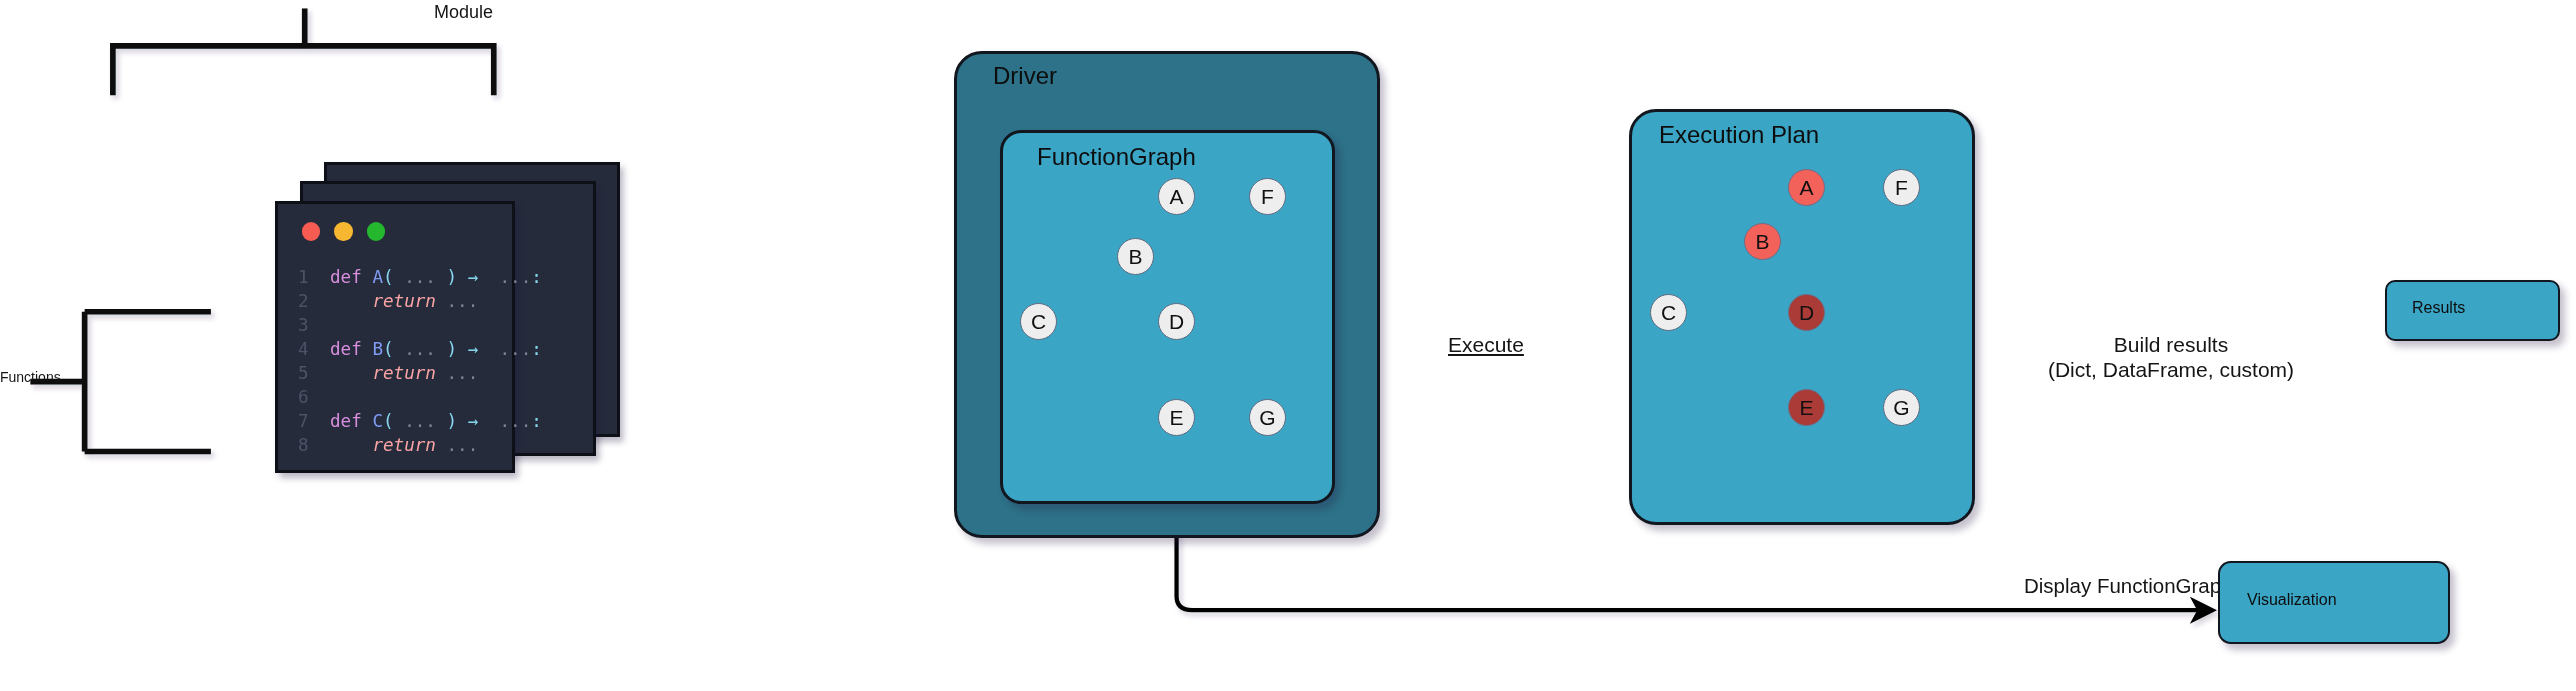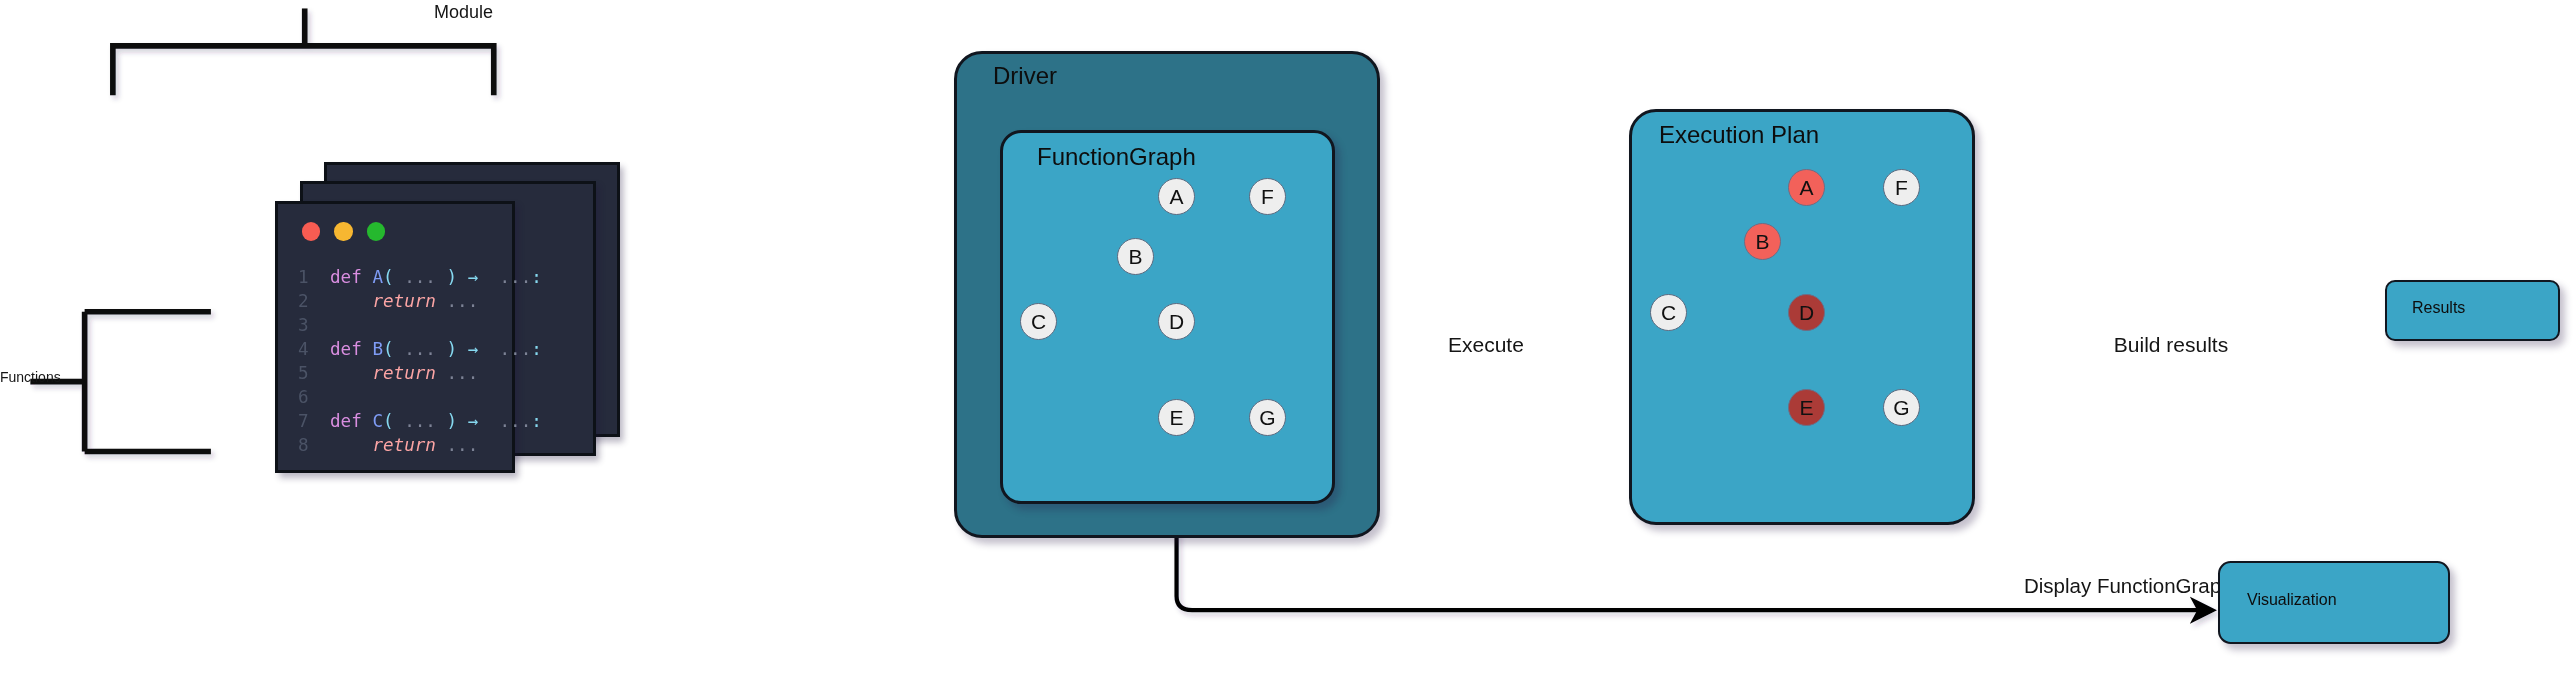--- a/index.html
+++ b/index.html
@@ -62,21 +62,21 @@
   .plain-label {
     position: absolute;
     color: #151515;
     font-size: 21px;
     line-height: 25.4px;
     white-space: nowrap;
   }
   .label-module   { left: 434px; top: 0px;   font-size: 18px; }
   .label-functions{ left: 0;  top: 365px; font-size: 14px; }
   .label-provide  { left: 727px;top: 332px; text-align: center; width: 226px; }
-  .label-execute  { left: 1448px;top: 332px; }
+  .label-execute  { left: 1448px;top: 332px; text-decoration: underline; }
   .label-build    { left: 1998px;top: 332px; text-align: center; width: 346px; }
   .label-display  { left: 2024px;top: 573px; font-size: 20.5px; }
 
   
   .rbox {
     position: absolute;
     box-sizing: border-box;
     border: 3.5px solid #11161f;
     border-radius: 24px;
     box-shadow: 5px 5.6px 7px rgba(40,25,70,0.27);
@@ -206,20 +206,21 @@
 
   <div class="plain-label label-module">Module</div>
 
   <div class="plain-label label-functions">Functions</div>
 
 
   <div class="plain-label label-execute">Execute</div>
 
   <div class="plain-label label-build">
     <div>Build results</div>
+    <div>(Dict, DataFrame, custom)</div>
   </div>
 
   <div class="plain-label label-display">Display FunctionGraph</div>
 
   <div class="rbox box-driver"></div>
   <div class="box-title t-driver">Driver</div>
 
   <div class="rbox box-fgraph"></div>
   <div class="box-title t-fgraph">FunctionGraph</div>
 

